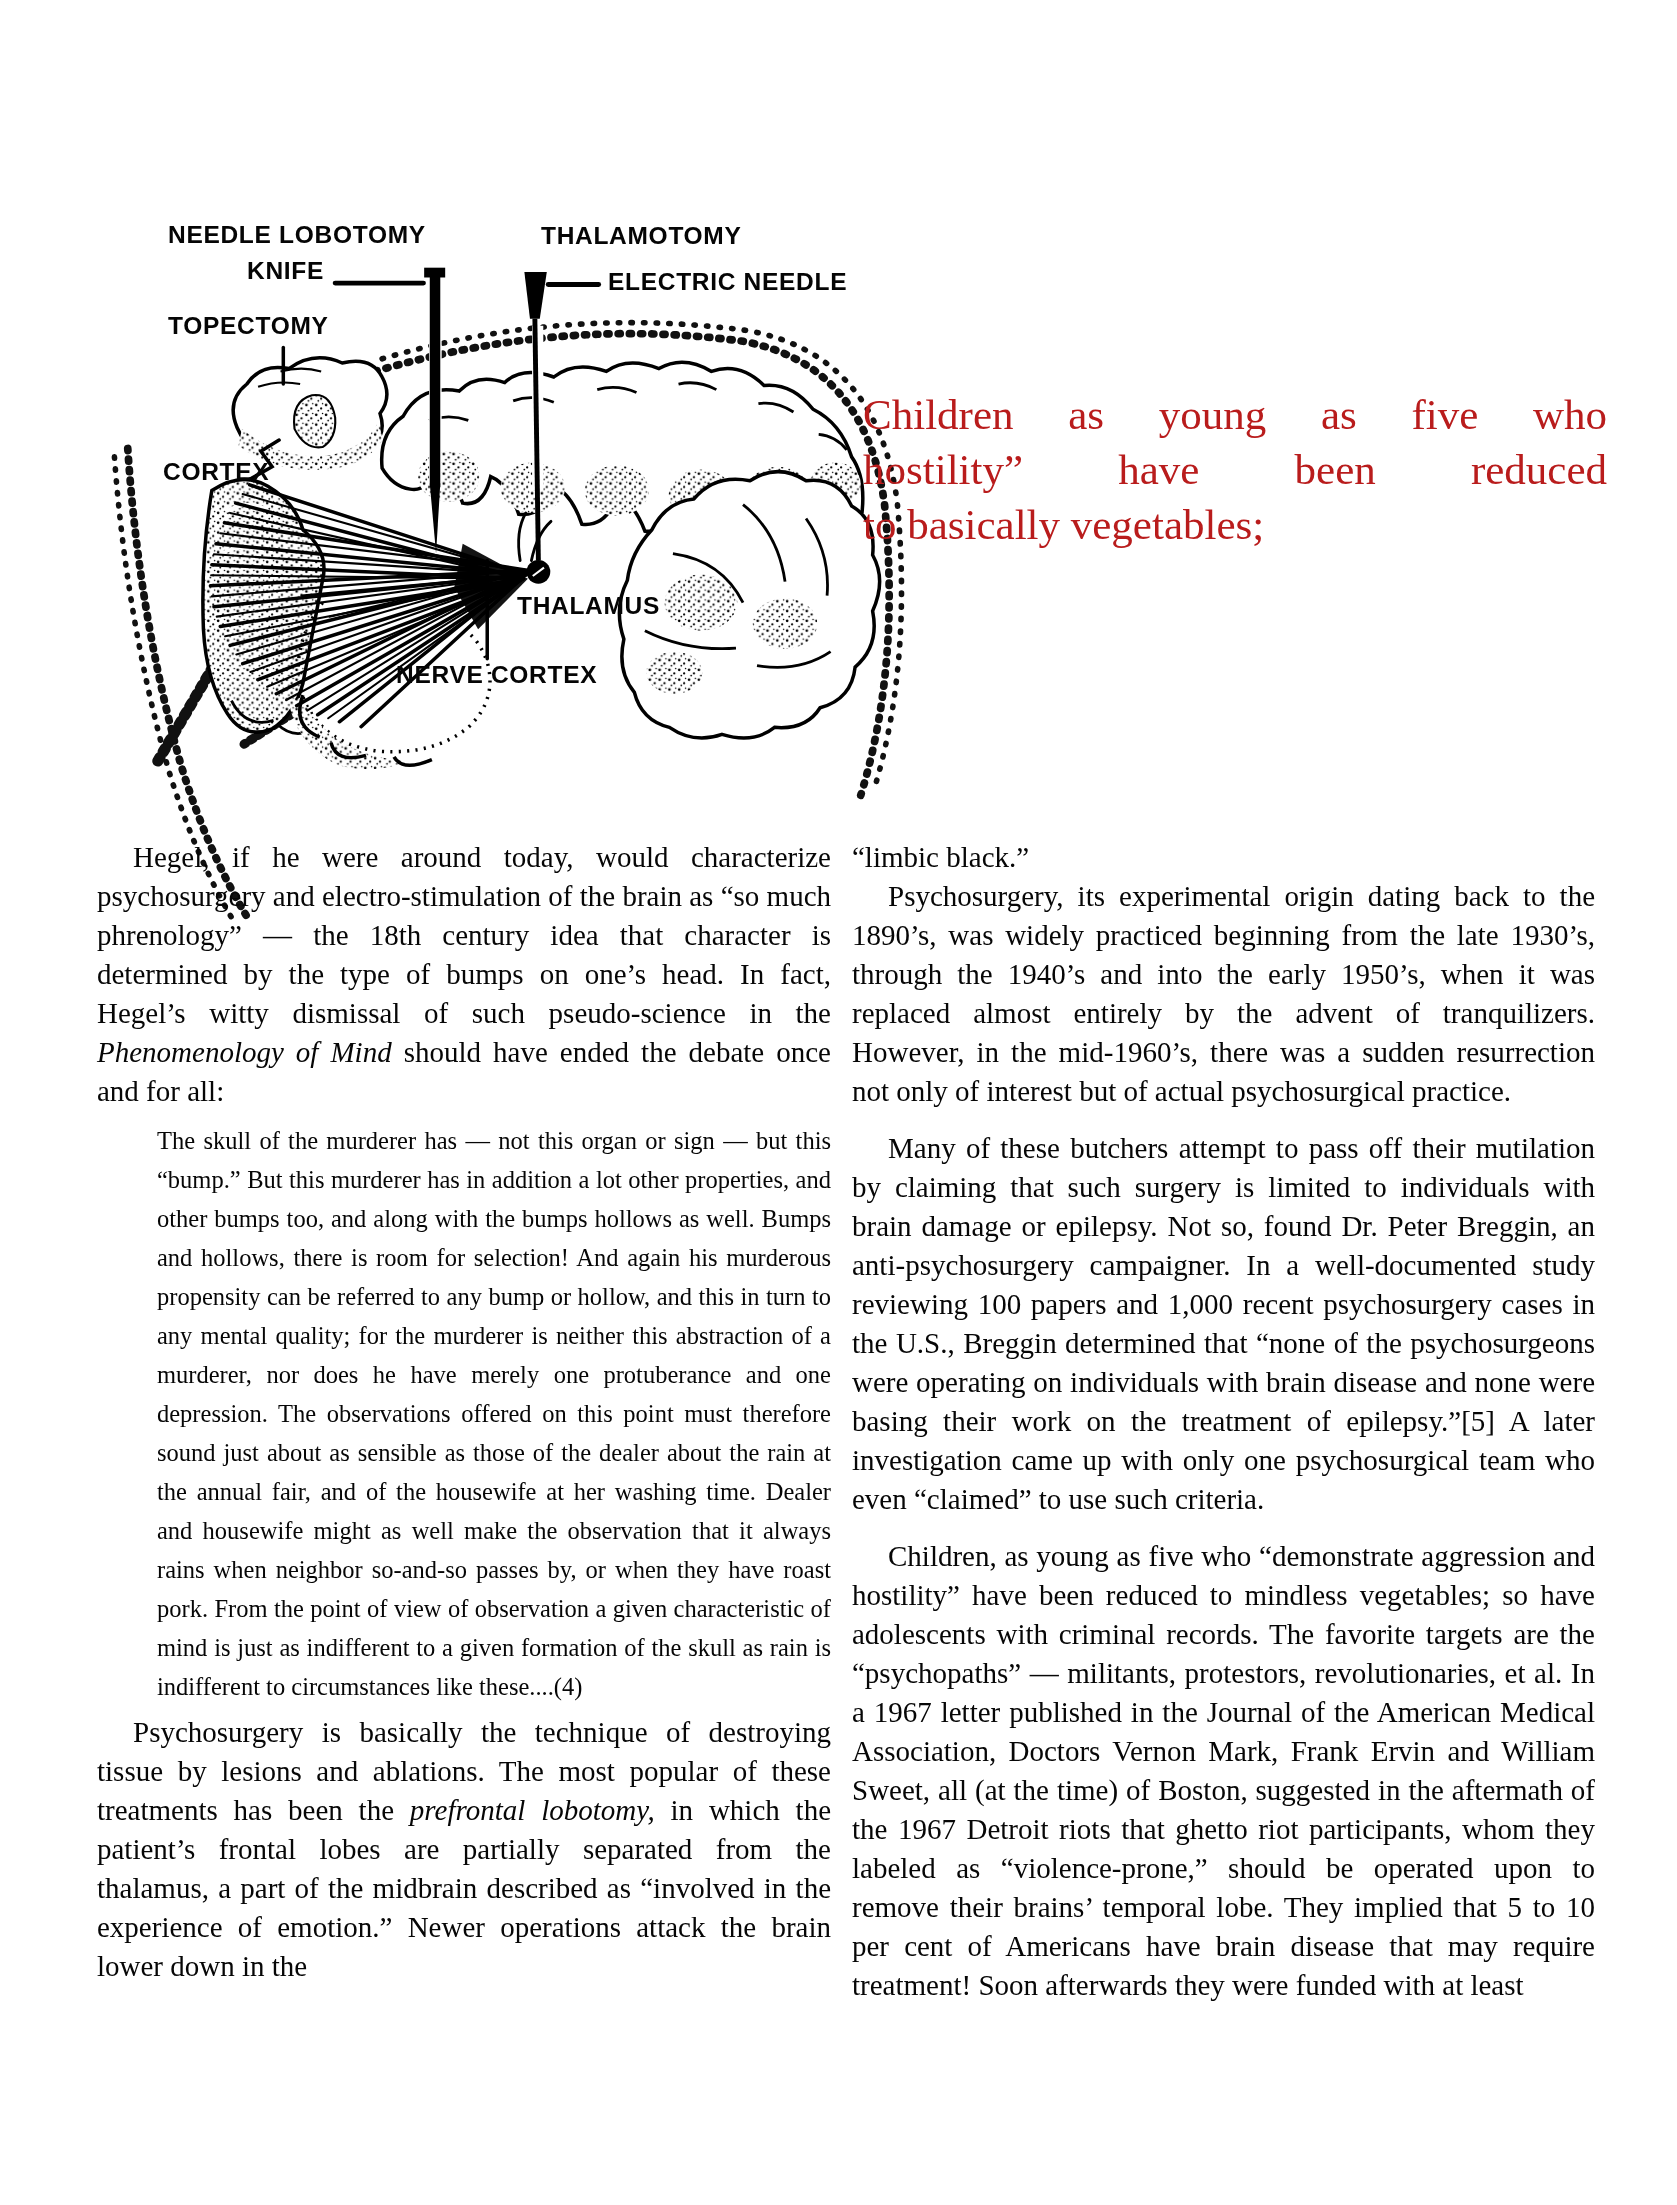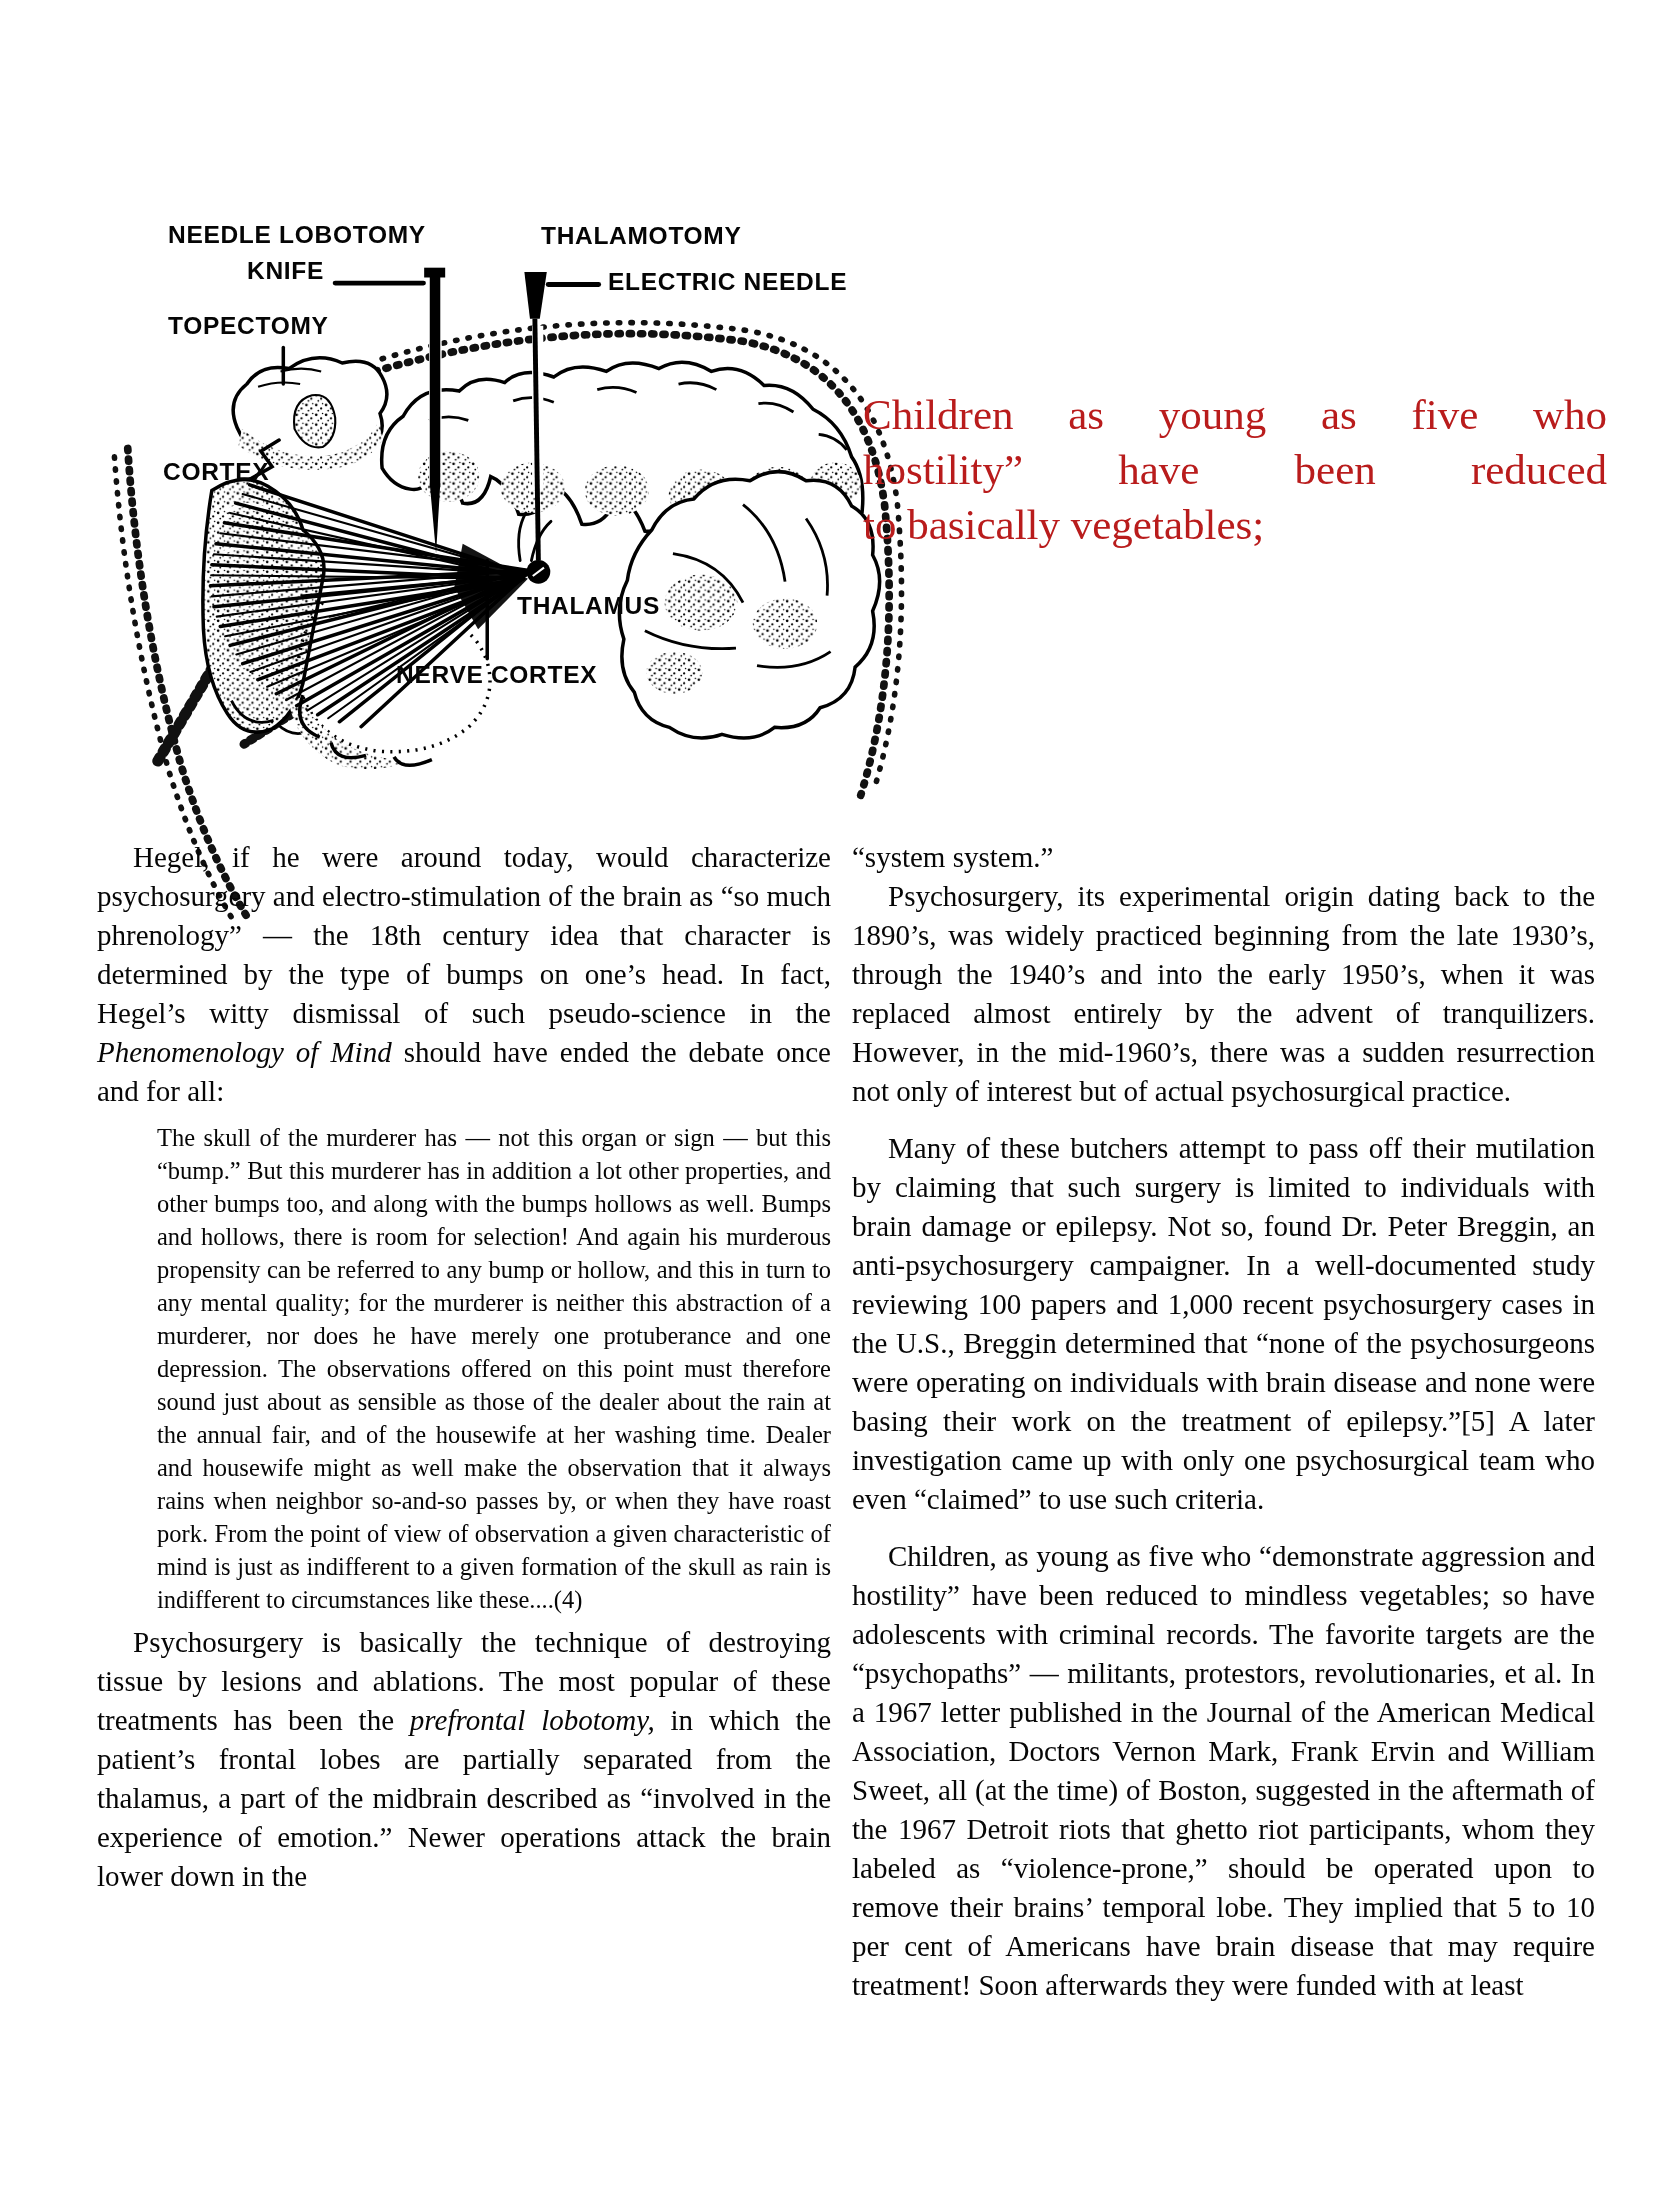--- a/index.html
+++ b/index.html
@@ -29,21 +29,21 @@
     font-size:29px;line-height:39px;color:#060606;
     text-align:justify;
   }
   #left-col{left:97px;width:734px;}
   #right-col{left:852px;width:743px;}
   .col p{margin:0;padding:0;}
   .col p.indent{text-indent:36px;}
   .col p.gap{margin-top:18px;}
   blockquote{
     margin:9.8px 0 7px 60px;padding:0;
-    font-size:24.5px;line-height:33px;text-align:justify;
+    font-size:24.5px;line-height:39px;text-align:justify;
   }
   i{font-style:italic;}
 </style>
 </head>
 <body>
 
 <div id="page">
 
   <div>
     <svg id="diagram-svg" viewBox="0 0 2394 1350" xmlns="http://www.w3.org/2000/svg">
@@ -194,20 +194,20 @@
     <div class="lline">to basically vegetables;</div>
   </div>
 
   <div id="left-col" class="col">
     <p class="indent"><span>Hegel, if he were around today, would characterize psychosurgery and electro-stimulation of the brain as “so much phrenology” — the 18th century idea that character is determined by the type of bumps on one’s head. In fact, Hegel’s witty dismissal of such pseudo-science in the </span><i>Phenomenology of Mind</i><span> should have ended the debate once and for all:</span></p>
     <blockquote>The skull of the murderer has — not this organ or sign — but this “bump.” But this murderer has in addition a lot other properties, and other bumps too, and along with the bumps hollows as well. Bumps and hollows, there is room for selection! And again his murderous propensity can be referred to any bump or hollow, and this in turn to any mental quality; for the murderer is neither this abstraction of a murderer, nor does he have merely one protuberance and one depression. The observations offered on this point must therefore sound just about as sensible as those of the dealer about the rain at the annual fair, and of the housewife at her washing time. Dealer and housewife might as well make the observation that it always rains when neighbor so-and-so passes by, or when they have roast pork. From the point of view of observation a given characteristic of mind is just as indifferent to a given formation of the skull as rain is indifferent to circumstances like these....(4)</blockquote>
     <p class="indent"><span>Psychosurgery is basically the technique of destroying tissue by lesions and ablations. The most popular of these treatments has been the </span><i>prefrontal lobotomy,</i><span> in which the patient’s frontal lobes are partially separated from the thalamus, a part of the midbrain described as “involved in the experience of emotion.” Newer operations attack the brain lower down in the</span></p>
   </div>
 
   <div id="right-col" class="col">
-    <p>“system system.”</p>
+    <p>“limbic black.”</p>
     <p class="indent">Psychosurgery, its experimental origin dating back to the 1890’s, was widely practiced beginning from the late 1930’s, through the 1940’s and into the early 1950’s, when it was replaced almost entirely by the advent of tranquilizers. However, in the mid-1960’s, there was a sudden resurrection not only of interest but of actual psychosurgical practice.</p>
     <p class="indent gap">Many of these butchers attempt to pass off their mutilation by claiming that such surgery is limited to individuals with brain damage or epilepsy. Not so, found Dr. Peter Breggin, an anti-psychosurgery campaigner. In a well-documented study reviewing 100 papers and 1,000 recent psychosurgery cases in the U.S., Breggin determined that “none of the psychosurgeons were operating on individuals with brain disease and none were basing their work on the treatment of epilepsy.”[5] A later investigation came up with only one psychosurgical team who even “claimed” to use such criteria.</p>
     <p class="indent gap">Children, as young as five who “demonstrate aggression and hostility” have been reduced to mindless vegetables; so have adolescents with criminal records. The favorite targets are the “psychopaths” — militants, protestors, revolutionaries, et al. In a 1967 letter published in the Journal of the American Medical Association, Doctors Vernon Mark, Frank Ervin and William Sweet, all (at the time) of Boston, suggested in the aftermath of the 1967 Detroit riots that ghetto riot participants, whom they labeled as “violence-prone,” should be operated upon to remove their brains’ temporal lobe. They implied that 5 to 10 per cent of Americans have brain disease that may require treatment! Soon afterwards they were funded with at least</p>
   </div>
 
 </div>
 
 
 </body></html>

